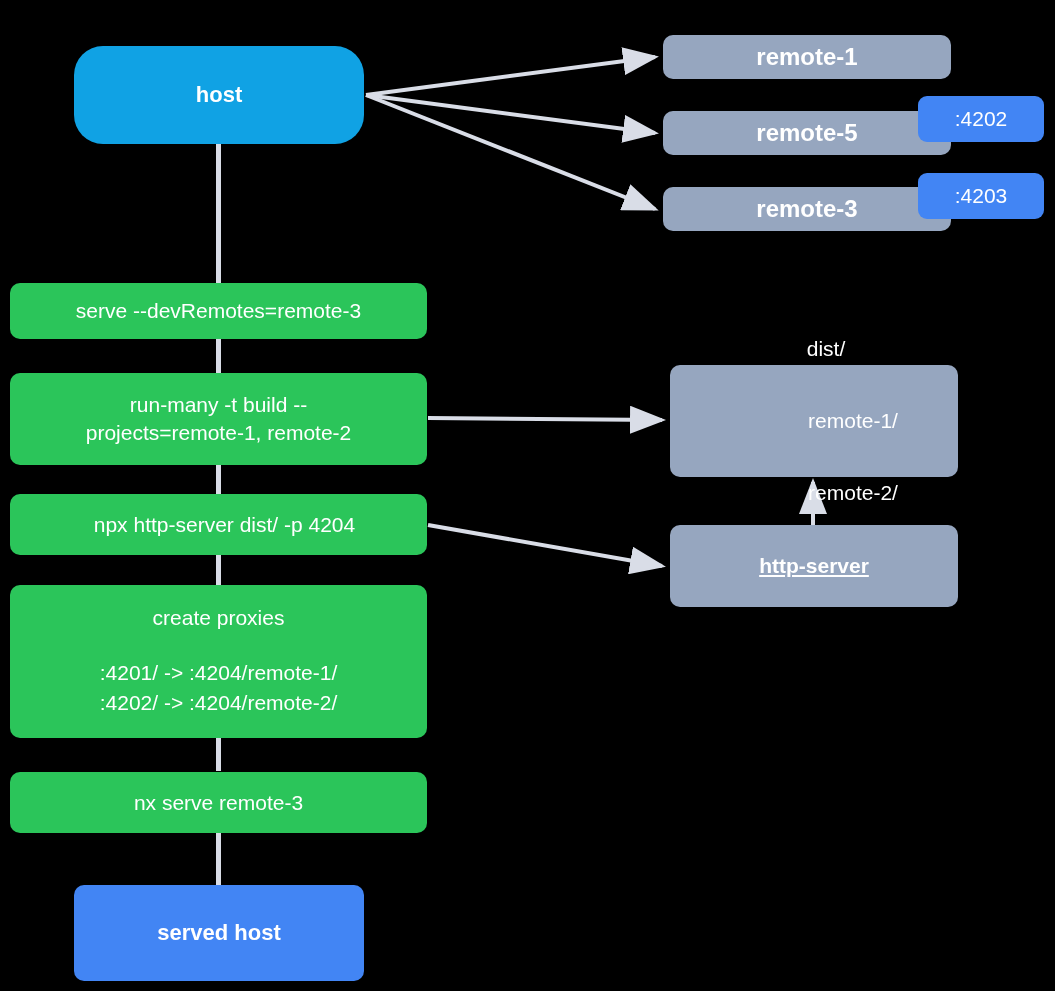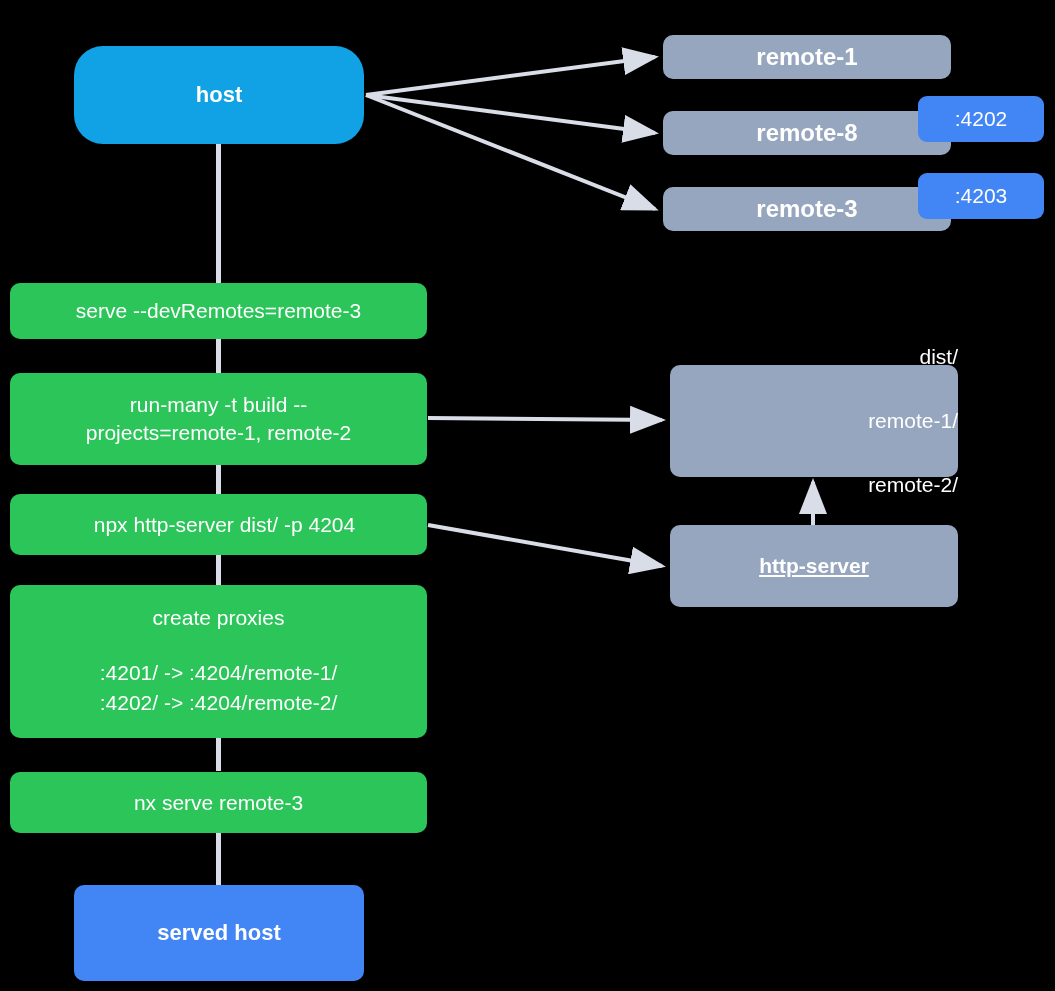--- a/index.html
+++ b/index.html
@@ -39,24 +39,25 @@
 
   .bold     { font-weight: bold; }
   .f20      { font-size: 24px; }
   .f21      { font-size: 21px; }
   .f22      { font-size: 22px; }
 
   .node .line { display: block; white-space: pre; }
 
   
   .node.dist {
-    align-items: flex-end;
+    align-items: center;
     text-align: left;
     padding-left: 24px;
     justify-content: center;
+    gap: 8px;
   }
   .node.dist .indent { padding-left: 54px; margin-top: 36px; }
 
   .node.proxies { gap: 0; }
   .node.proxies .title { margin-bottom: 26px; }
   .node.proxies .maps .line { line-height: 1.45; }
 
   svg.edges {
     position: absolute;
     left: 0;
@@ -104,21 +105,21 @@
 
   <div class="node host-blue bold f22" style="left:74px; top:46px; width:290px; height:98px;border-radius:29px;">
     <span class="line">host</span>
   </div>
 
   <div class="node gray bold f20" style="left:663px; top:35px; width:288px; height:44px;">
     <span class="line">remote-1</span>
   </div>
 
   <div class="node gray bold f20" style="left:663px; top:111px; width:288px; height:44px;">
-    <span class="line">remote-8</span>
+    <span class="line">remote-5</span>
   </div>
   <div class="node badge f21" style="left:918px; top:96px; width:126px; height:46px;">
     <span class="line">:4202</span>
   </div>
 
   <div class="node gray bold f20" style="left:663px; top:187px; width:288px; height:44px;">
     <span class="line">remote-3</span>
   </div>
   <div class="node badge f21" style="left:918px; top:173px; width:126px; height:46px;">
     <span class="line">:4203</span>

